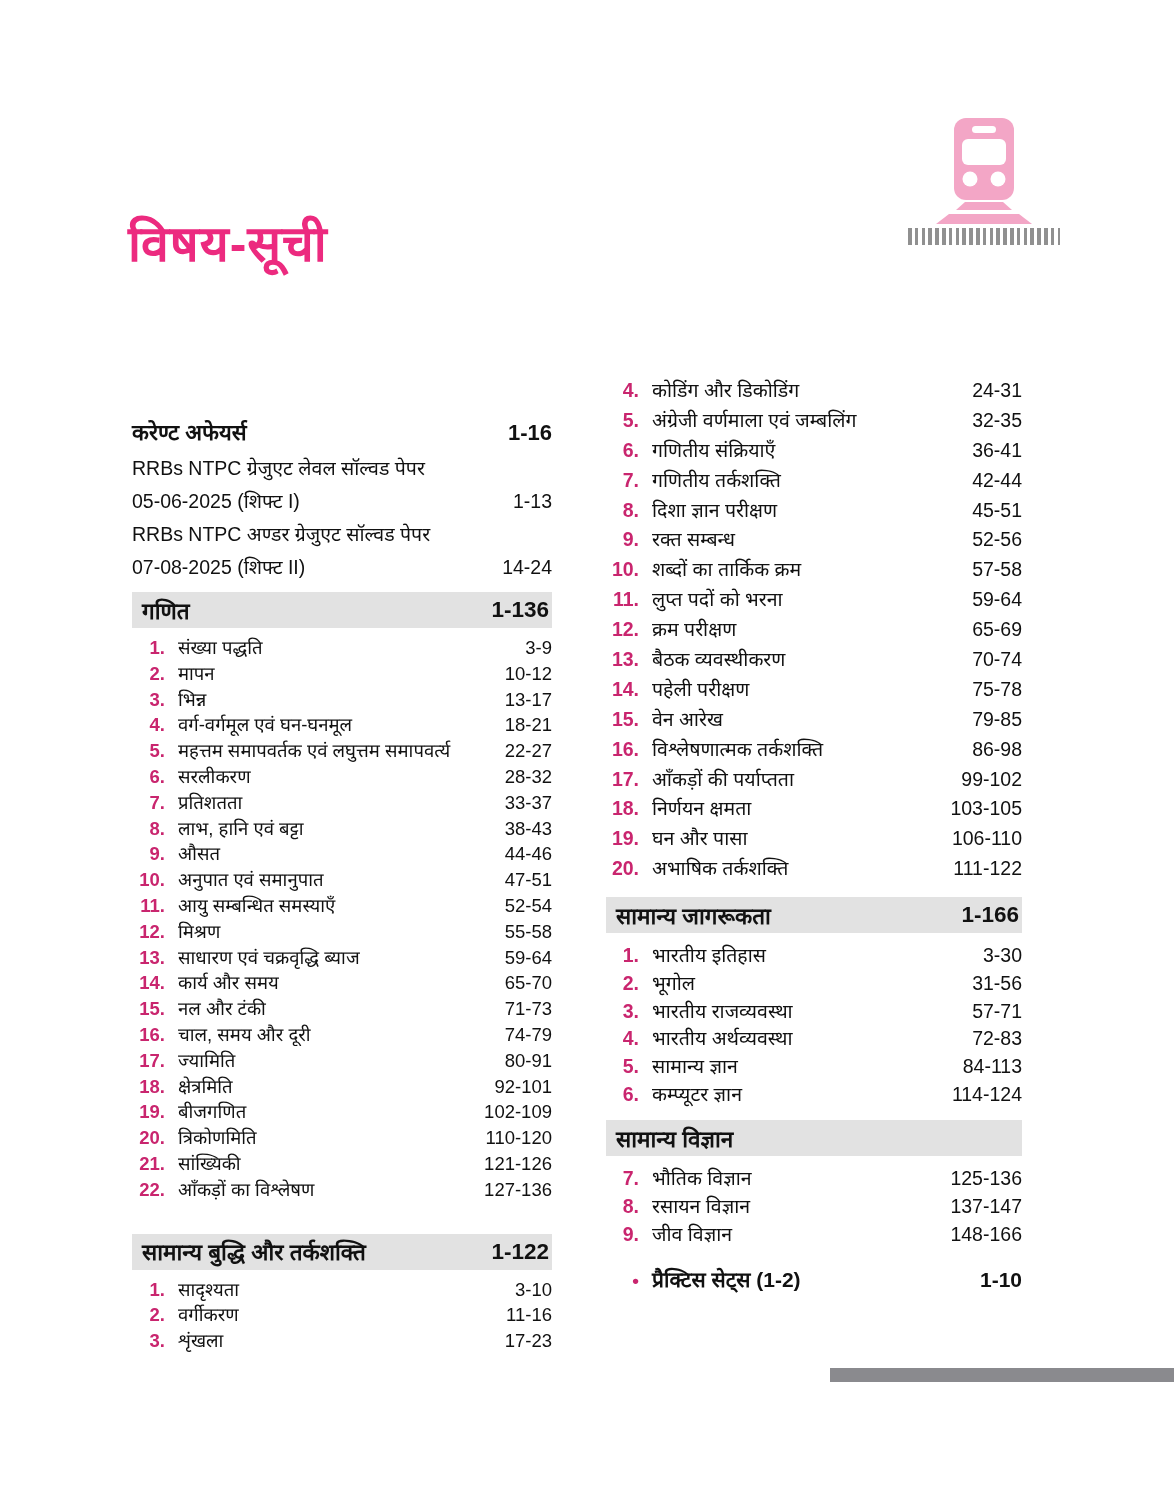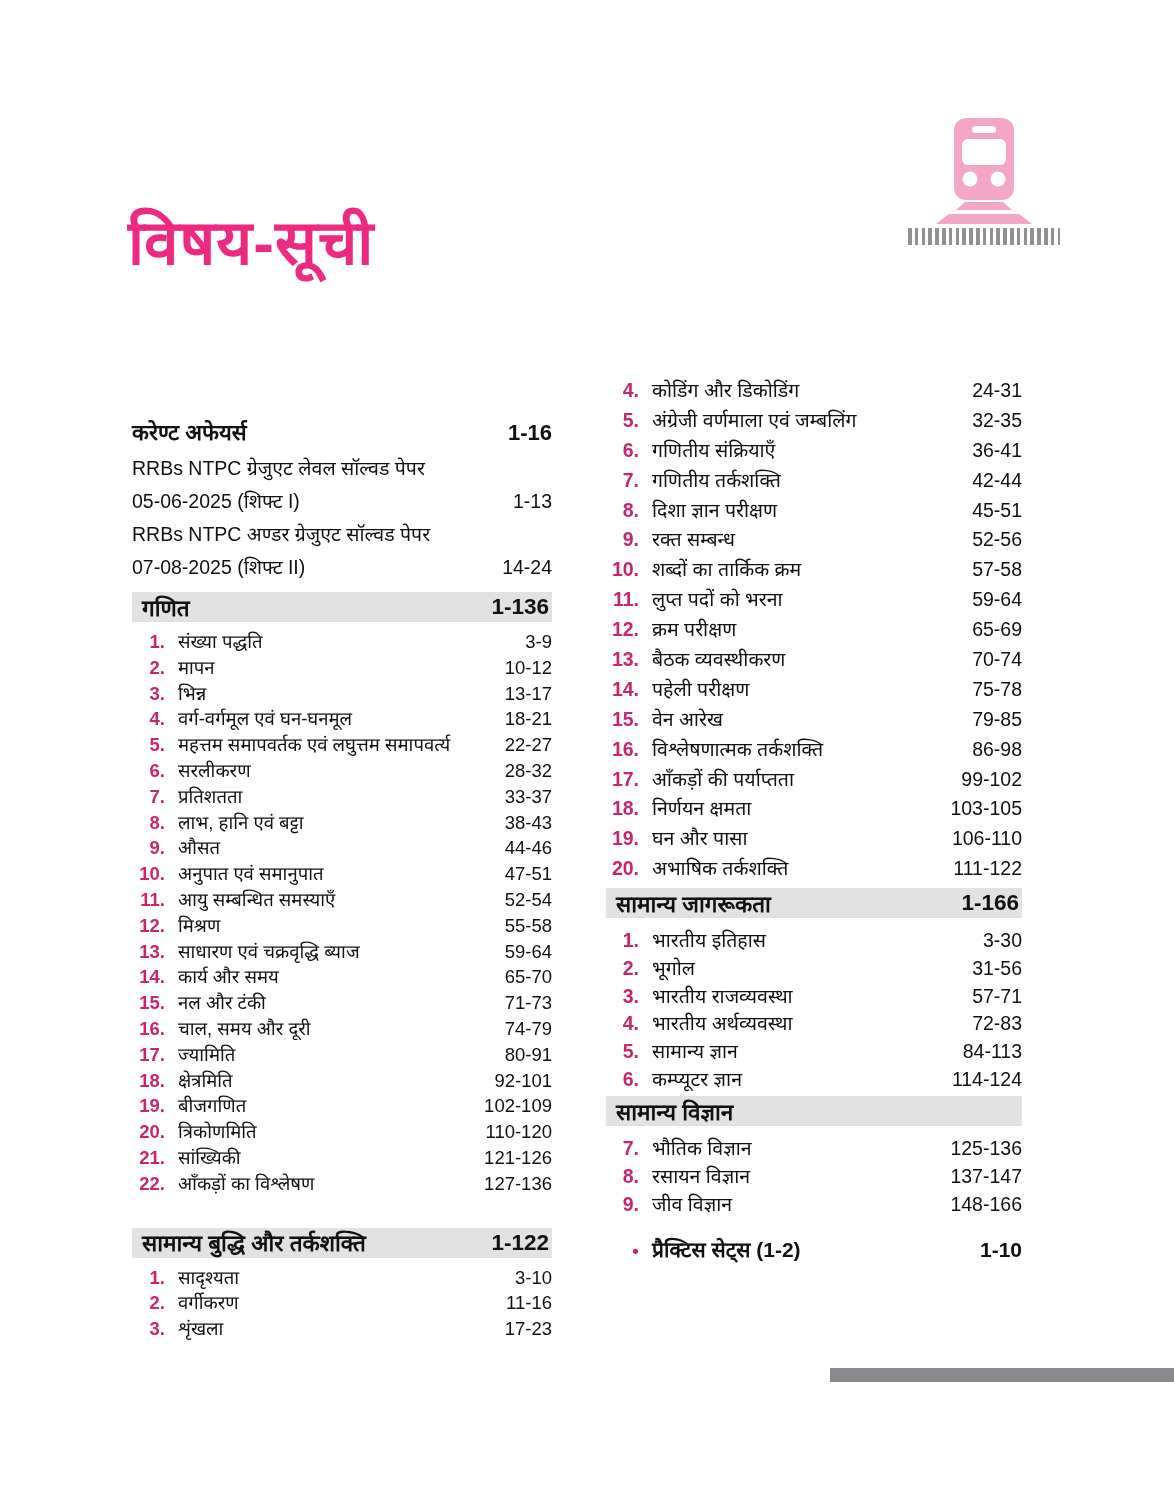--- a/index.html
+++ b/index.html
@@ -19,55 +19,55 @@
   .page{position:absolute;inset:0;background:#fff;}
 
   
   .train-block{position:absolute;left:902px;top:118px;width:164px;text-align:center;}
   .train-block svg{display:block;margin:0 auto 4px auto;}
   .track{width:152px;height:17px;margin:0 auto;
     background:repeating-linear-gradient(90deg,var(--track-gray) 0 3.5px,#fff 3.5px 6.8px);}
 
   
   .page-title{
-    position:absolute;left:128px;top:206px;
-    font-size:62px;font-weight:700;line-height:1.2;
+    position:absolute;left:128px;top:214px;
+    font-size:50px;font-weight:700;line-height:1.2;
     color:var(--title-pink);letter-spacing:1px;white-space:nowrap;
   }
 
   .col{position:absolute;top:376px;}
   .col-left{left:132px;width:420px;}
   .col-right{left:606px;width:416px;}
 
   
   .ca-title-row{display:flex;justify-content:space-between;align-items:baseline;
     font-weight:700;font-size:22px;height:36px;margin-top:40px;}
   .paper-line1{font-size:19.5px;height:33px;line-height:33px;white-space:nowrap;}
   .paper-line2{display:flex;justify-content:space-between;align-items:flex-end;
     font-size:19.5px;height:33px;line-height:33px;}
 
   
   .toc-section{margin-top:32px;}
   .col-left .toc-section:first-child{margin-top:8px;}
   .sec-bar{display:flex;justify-content:space-between;align-items:center;
-    background:var(--header-bar-bg);height:30px;padding:0 3px 0 10px;
+    background:var(--header-bar-bg);height:36px;padding:0 3px 0 10px;
     font-weight:700;font-size:22.5px;}
   .sec-items{margin-top:6px;}
 
   
   .toc-row{display:flex;align-items:baseline;}
   .toc-no{flex:none;width:33px;text-align:right;font-weight:700;
     color:var(--number-magenta);margin-right:13px;}
   .toc-label{flex:1;white-space:nowrap;overflow:hidden;}
   .toc-pages{flex:none;min-width:70px;text-align:right;}
 
   .col-left .toc-row{font-size:18.5px;height:25.8px;}
   #right-continuation .toc-row{font-size:19.5px;height:29.9px;}
   #right-sections .toc-row{font-size:19.5px;height:27.7px;}
-  #right-sections .toc-section{margin-top:4px;}
+  #right-sections .toc-section{margin-top:13px;}
   #right-sections .sec-items{margin-top:8px;}
 
   
   .practice-row{display:flex;align-items:baseline;margin-top:18px;
     font-weight:700;font-size:21px;}
   .practice-bullet{flex:none;width:33px;text-align:right;
     color:var(--number-magenta);margin-right:13px;font-size:19px;}
   .practice-label{flex:1;}
   .practice-pages{flex:none;min-width:70px;text-align:right;}
 

